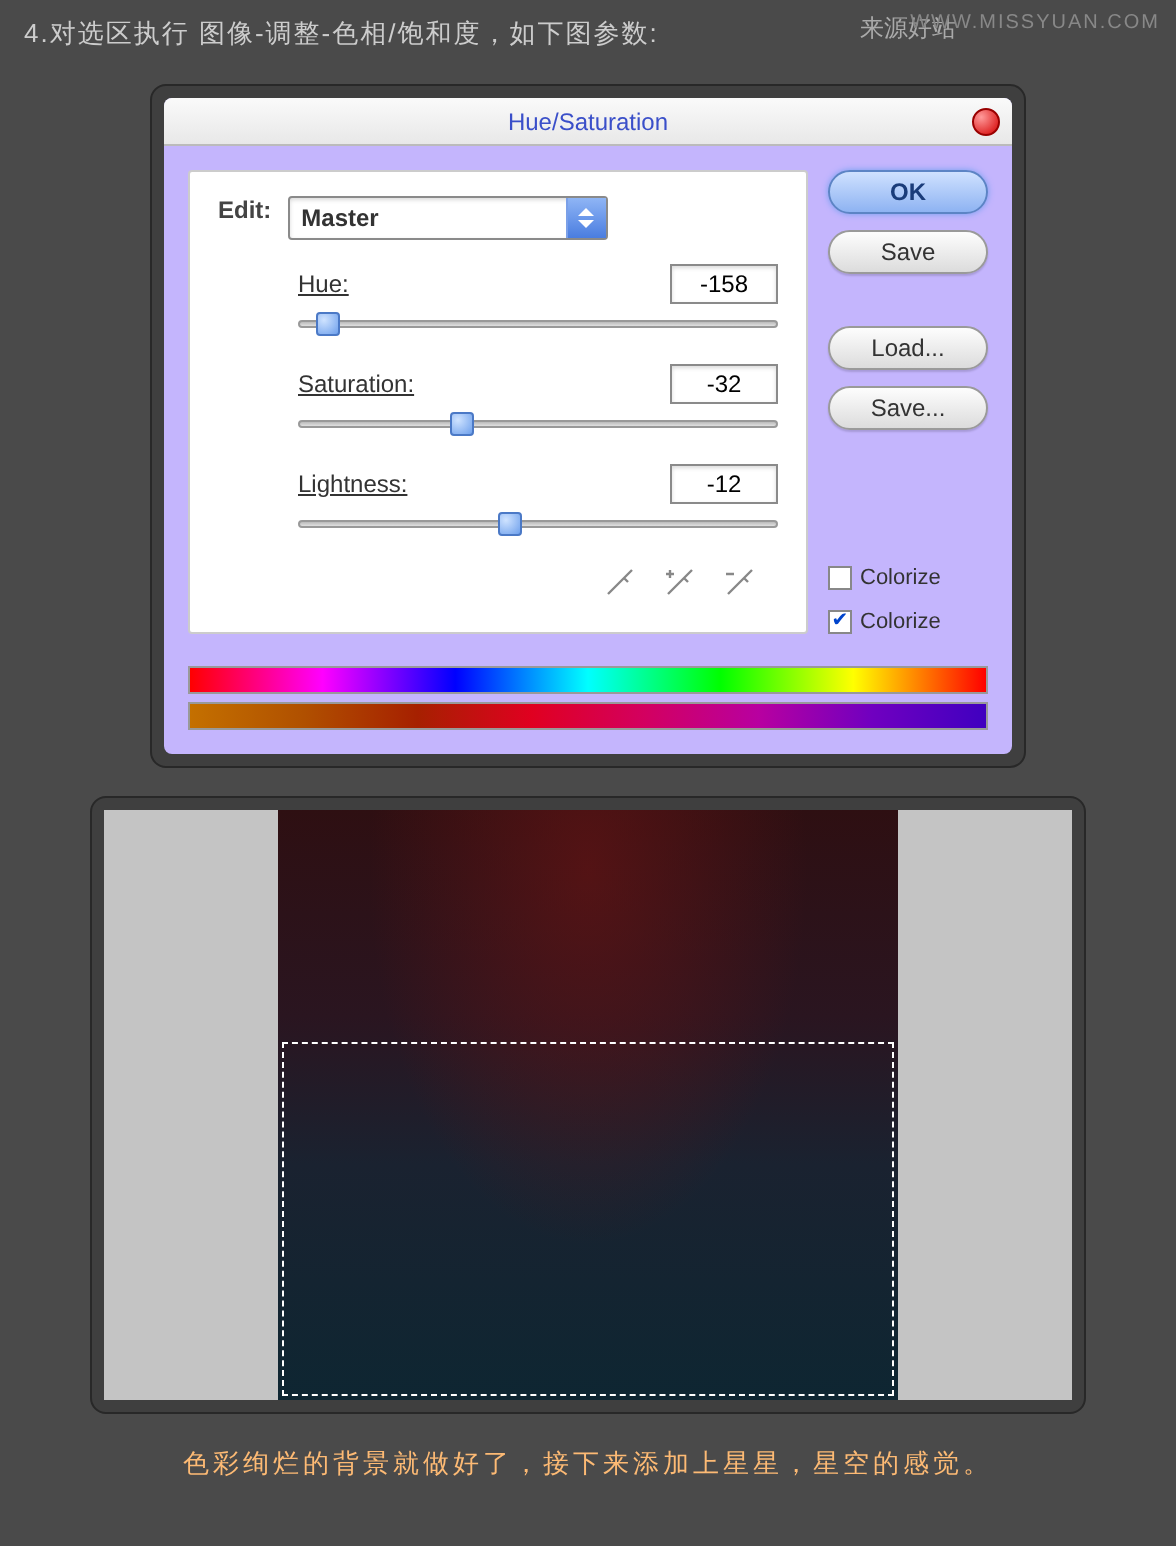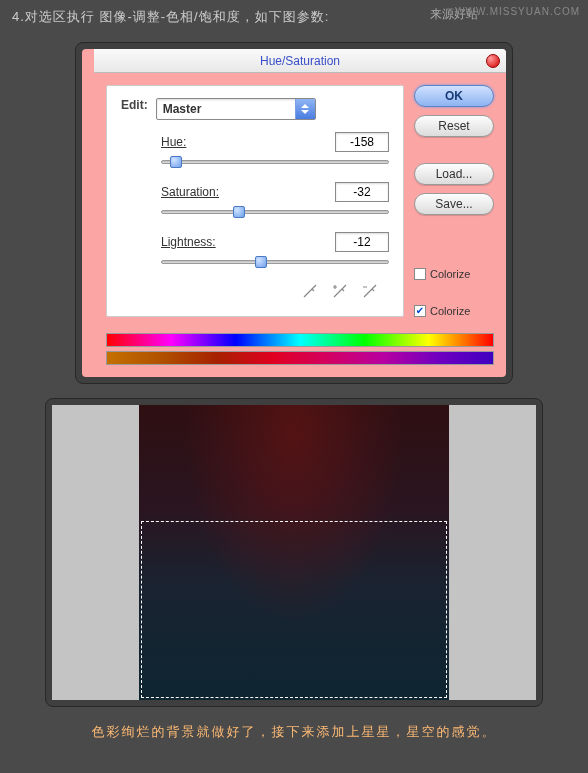--- a/index.html
+++ b/index.html
@@ -36,25 +36,24 @@
     }
     .dialog-frame {
       margin: 8px auto;
       width: 438px;
       background: #3f3f3f;
       border: 1px solid #282828;
       border-radius: 8px;
       padding: 6px;
     }
     .dialog {
-      background: #fca5a5;
+      background: #c4b5fd;
       width: 100%;
       border-radius: 4px;
       overflow: hidden;
-      padding-left: 12px;
     }
     .titlebar {
       background: linear-gradient(#fafafa, #e8e8e8);
       border-bottom: 1px solid #bbb;
       height: 24px;
       display: flex;
       align-items: center;
       justify-content: center;
       position: relative;
     }
@@ -184,21 +183,21 @@
       background: linear-gradient(#cfe1ff, #8eb3f2);
       border-color: #5c84c5;
       color: #1a3c7a;
       font-weight: bold;
       box-shadow: 0 0 3px #6fa0f0;
     }
     .checkbox-row {
       display: flex;
       align-items: center;
       gap: 4px;
-      margin-top: 17px;
+      margin-top: 2px;
       color: #333;
       font-size: 11px;
     }
     .chk {
       width: 12px; height: 12px;
       border: 1px solid #888;
       background: #fff;
       display: flex;
       align-items: center;
       justify-content: center;
@@ -326,21 +325,21 @@
           <div class="eyedropper">
             <svg width="16" height="16" viewBox="0 0 16 16">
                 <path d="M2 14 L6 10 L10 6 L12 4 L14 2 M10 6 L12 8 M1 4 L5 4" stroke="#888" stroke-width="1.2" fill="none"></path>
               </svg>
           </div>
         </div>
       </div>
 
       <div class="right-col">
         <div class="ps-btn ok">OK</div>
-        <div class="ps-btn">Reset</div>
+        <div class="ps-btn">Save</div>
         <div style="height:10px"></div>
         <div class="ps-btn">Load...</div>
         <div class="ps-btn">Save...</div>
         <div class="spacer"></div>
         <div class="checkbox-row">
           <div class="chk"></div>
           <span>Colorize</span>
         </div>
         <div class="checkbox-row">
           <div class="chk checked"></div>

